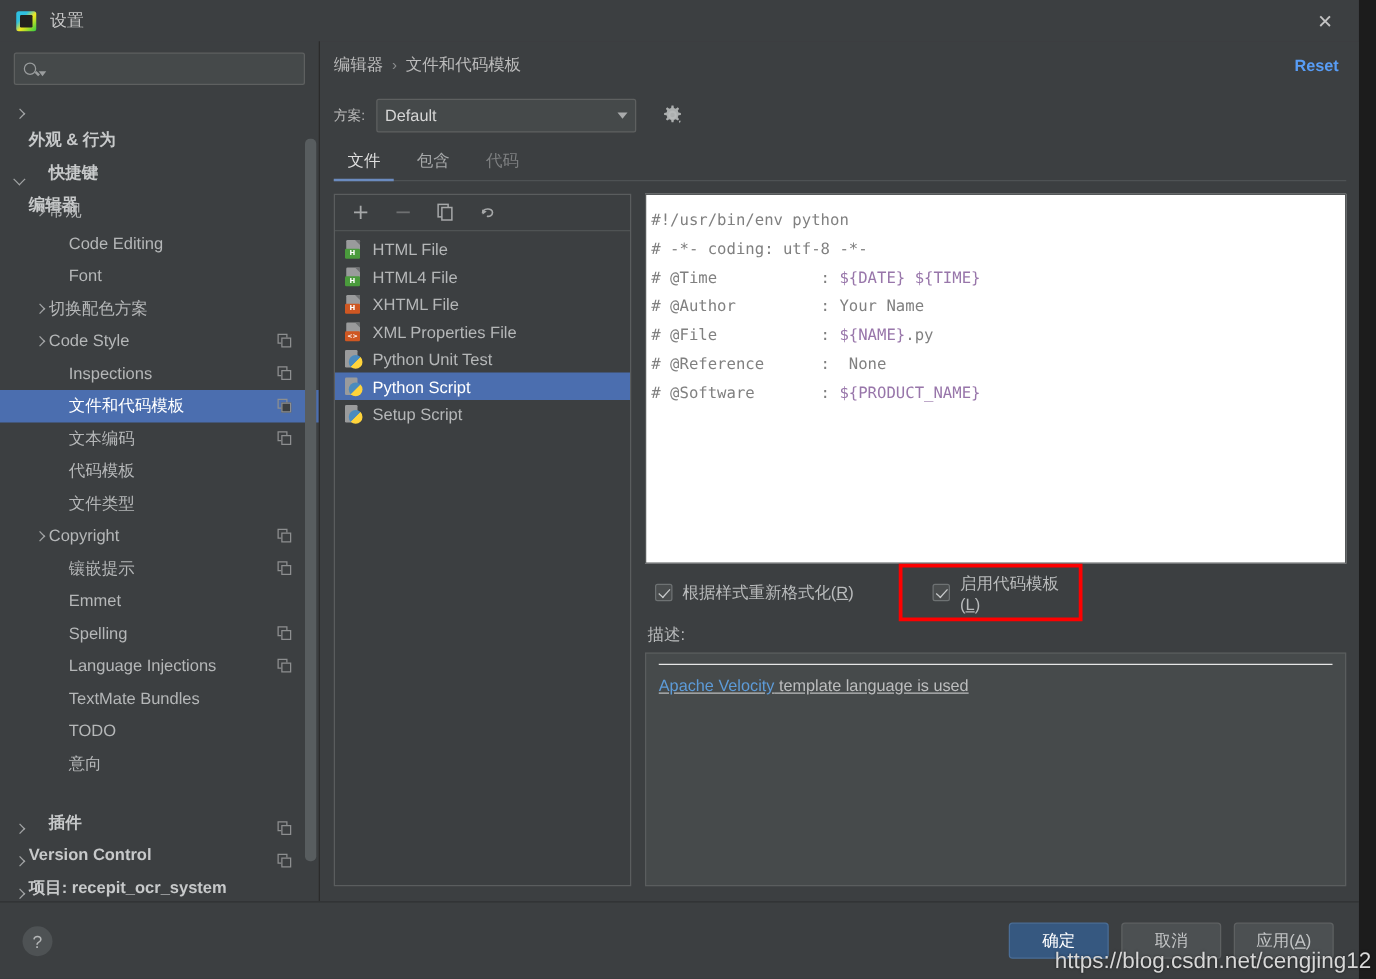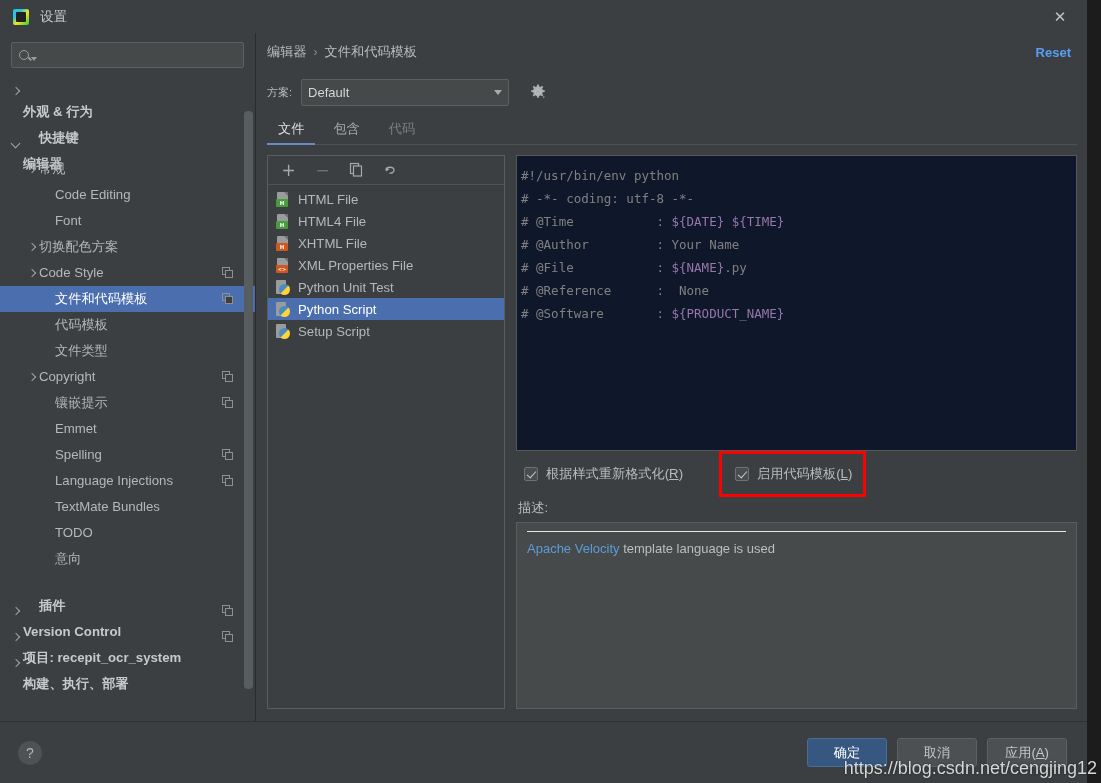--- a/index.html
+++ b/index.html
@@ -381,21 +381,21 @@
     flex: 1 1 auto;
     min-width: 0;
     display: flex;
     flex-direction: column;
     margin-left: 11px;
     min-height: 0;
   }
   #code-area {
     height: 296px;
     flex: 0 0 296px;
-    background: #0f172a;
+    background: #ffffff;
     border: 1px solid #555859;
     padding: 8px 0 0 4px;
     overflow: hidden;
     font-family: "DejaVu Sans Mono", "Liberation Mono", monospace;
     font-size: 12.5px;
     line-height: 23px;
   }
   .cl { white-space: pre; color: #808080; }
   .cl .var { color: #9876aa; }
   .cl .txt { color: #808080; }
@@ -404,20 +404,21 @@
     height: 46px;
     flex: 0 0 auto;
     display: flex;
     align-items: center;
     position: relative;
   }
   .cbx {
     display: flex;
     align-items: center;
     cursor: pointer;
+    margin-left: 11px;
   }
   .box {
     width: 14px; height: 14px;
     border: 1px solid #6e7273;
     background: #4a4d4e;
     border-radius: 2px;
     position: relative;
     flex: 0 0 14px;
   }
   .box.checked::after {
@@ -465,20 +466,21 @@
     content: "";
     position: absolute;
     left: 10px; right: 10px; top: 8px;
     height: 1px;
     background: #e6e6e6;
   }
   #desc-text {
     font-size: 13px;
     color: #bcbdbe;
     margin-top: 9px;
+    text-decoration: underline;
   }
   #desc-text a { color: #5d9bd8; text-decoration: none; }
 
   
   #footer {
     height: 62px;
     flex: 0 0 auto;
     border-top: 1px solid #2f3233;
     background: #3c3f41;
     display: flex;
@@ -586,23 +588,39 @@
             <span class="tree-label">切换配色方案</span>
           </div>
           <div class="tree-row" style="padding-left: 26px;">
             <span class="chev right"></span>
             <span class="tree-label">Code Style</span>
             <span class="copy-badge">
               <i class="b1"></i>
               <i class="b2"></i>
             </span>
           </div>
+          <div class="tree-row" style="padding-left: 42px;">
+            <span class="chev"></span>
+            <span class="tree-label">Inspections</span>
+            <span class="copy-badge">
+              <i class="b1"></i>
+              <i class="b2"></i>
+            </span>
+          </div>
           <div class="tree-row selected" style="padding-left: 42px;">
             <span class="chev"></span>
             <span class="tree-label">文件和代码模板</span>
+            <span class="copy-badge">
+              <i class="b1"></i>
+              <i class="b2"></i>
+            </span>
+          </div>
+          <div class="tree-row" style="padding-left: 42px;">
+            <span class="chev"></span>
+            <span class="tree-label">文本编码</span>
             <span class="copy-badge">
               <i class="b1"></i>
               <i class="b2"></i>
             </span>
           </div>
           <div class="tree-row" style="padding-left: 42px;">
             <span class="chev"></span>
             <span class="tree-label">代码模板</span>
           </div>
           <div class="tree-row" style="padding-left: 42px;">

